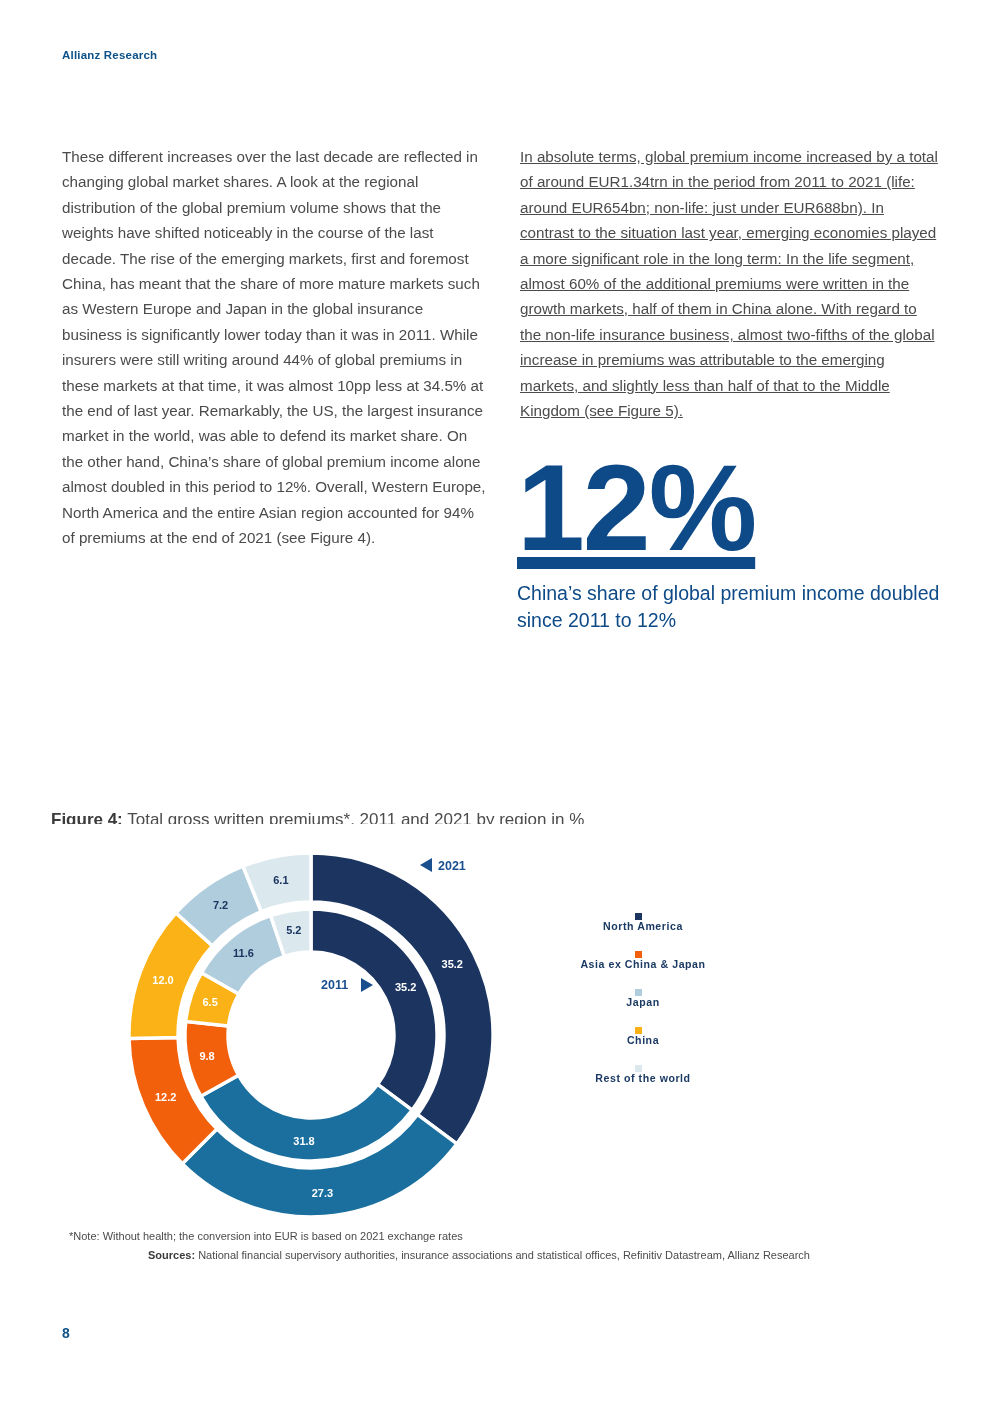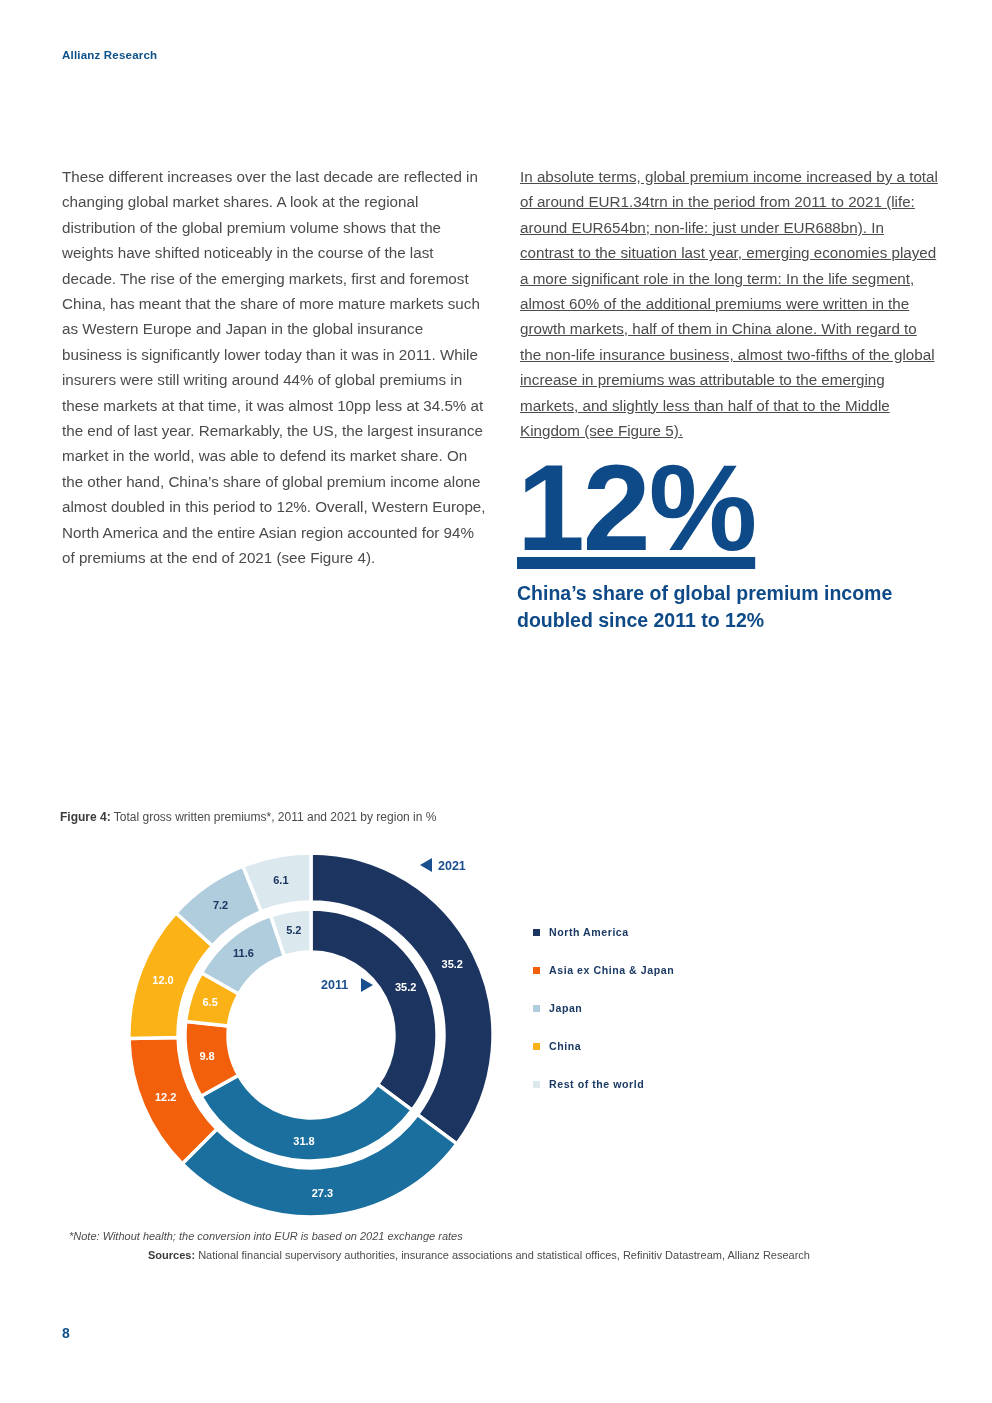--- a/index.html
+++ b/index.html
@@ -9,59 +9,59 @@
     color:#4a4a4a;position:relative;overflow:hidden;
   }
   .page{position:absolute;inset:0;}
 
   .brand{
     position:absolute;left:62px;top:49px;
     font-size:11.5px;font-weight:bold;color:#0d5189;letter-spacing:.2px;
   }
 
   .col{
-    position:absolute;top:164px;width:424px;
+    position:absolute;top:144px;width:424px;
     font-size:15.2px;line-height:25.4px;color:#4b4b4b;
   }
   .col p{margin:0;}
   .col-left{left:62px;}
   .col-right{left:520px;width:420px;text-decoration:underline;}
 
   .callout{position:absolute;left:517px;top:452px;width:450px;}
   .callout-big{
     font-size:122px;line-height:112px;font-weight:700;
     color:#0d4a87;letter-spacing:-2px;margin:0;text-decoration:underline;
   }
   .callout-sub{
     margin:16px 0 0 0;font-size:19.5px;line-height:27px;
-    color:#0d4a87;font-weight:700;
+    color:#0d4a87;font-weight:400;
   }
 
   .fig-caption{
-    position:absolute;left:60px;top:810px;
-    font-size:12px;color:#4b4b4b;white-space:nowrap;
+    position:absolute;left:51px;top:810px;
+    font-size:17px;color:#4b4b4b;white-space:nowrap;
     height:14px;overflow:hidden;
   }
   .fig-caption b{font-weight:bold;color:#3b3b3b;}
 
   .chart-wrap{position:absolute;left:118px;top:840px;width:400px;height:400px;}
   .chart-svg{display:block;}
 
   .legend{position:absolute;left:533px;top:913px;width:220px;}
-  .legend-row{display:flex;align-items:center;height:38px;}
+  .legend-row{display:flex;align-items:center;height:38px;flex-direction:column;}
   .legend-swatch{
     width:7px;height:7px;margin-right:9px;flex:0 0 auto;display:inline-block;
   }
   .legend-label{
     font-size:10.6px;color:#1b3a63;font-weight:bold;letter-spacing:.55px;
     white-space:nowrap;
   }
 
   .notes{position:absolute;left:69px;top:1228px;width:820px;}
-  .notes .note{font-size:11px;line-height:17px;color:#4b4b4b;margin:0;font-style:italic;}
+  .notes .note{font-size:11px;line-height:17px;color:#4b4b4b;margin:0;}
   .notes .src{font-size:11px;line-height:17px;color:#4b4b4b;margin:2px 0 0 0;text-align:center;}
   .notes .src b{font-weight:bold;color:#3b3b3b;}
 
   .page-num{
     position:absolute;left:62px;top:1325px;
     font-size:14px;font-weight:bold;color:#0d5189;
   }
 </style>
 </head>
 <body>

